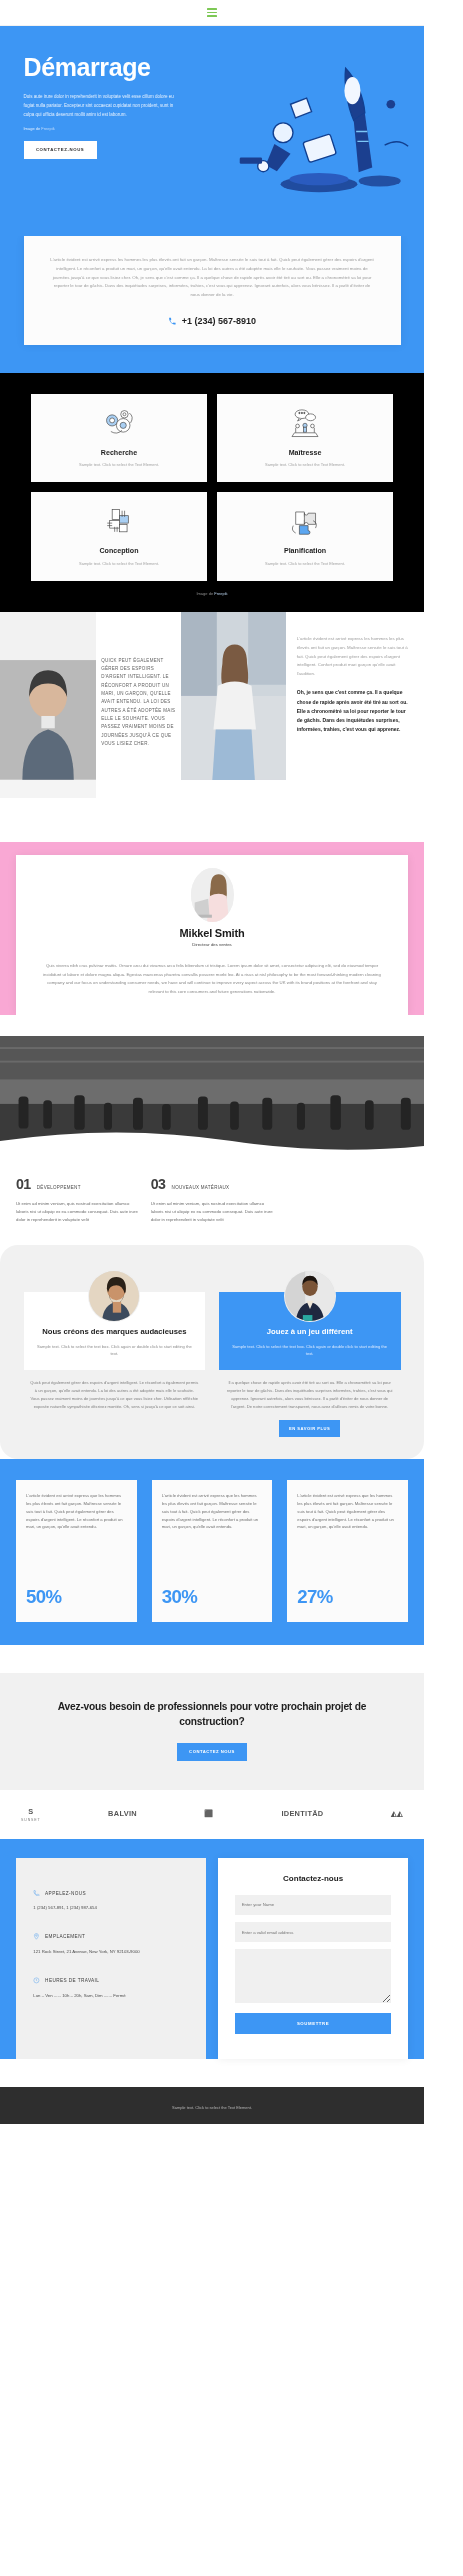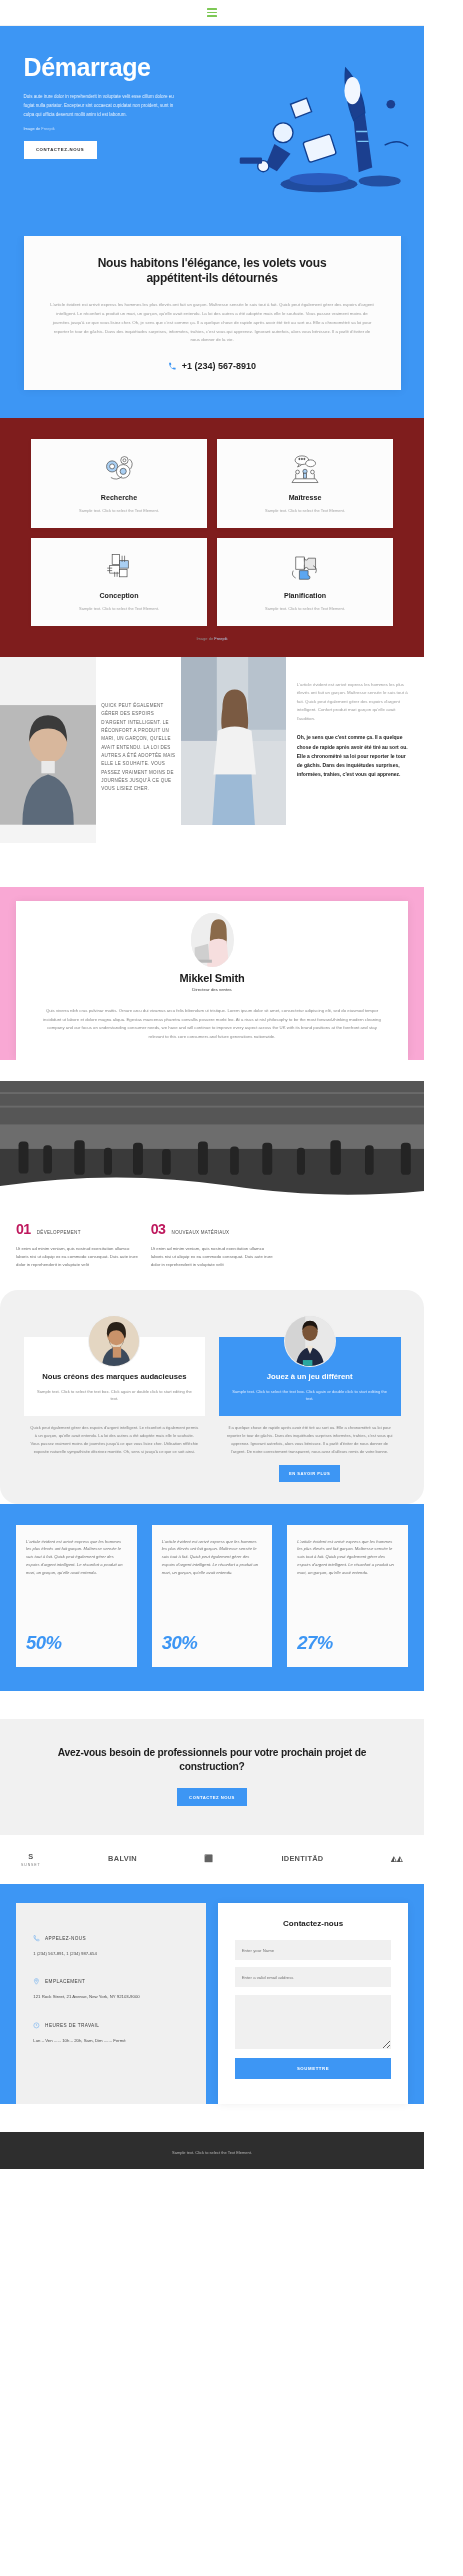--- a/index.html
+++ b/index.html
@@ -58,21 +58,21 @@
     font-size: 4.4px; line-height: 2.0; color: #9a9a9a; text-align: center;
     max-width: 346px; margin: 0 auto;
   }
   .phone-row {
     margin-top: 16px; display: flex; align-items: center; justify-content: center;
     gap: 5px; font-size: 9px; font-weight: 700; color: #1f1f1f;
   }
   .phone-ico { width: 8.7px; height: 8.7px; fill: #3d96f4; }
 
   
-  .services { background: #7f1d1d; padding: 21px 31px 13.6px 31px; }
+  .services { background: #000000; padding: 21px 31px 13.6px 31px; }
   .svc-grid { display: grid; grid-template-columns: 1fr 1fr; gap: 10px; }
   .svc {
     background: #fcfcfc; padding: 12.4px 7.4px 13.6px 7.4px; text-align: center;
     box-shadow: 0 0.6px 3.7px rgba(0,0,0,.05);
   }
   .svc .ico { height: 35px; display: flex; align-items: center; justify-content: center; margin-bottom: 7.4px; }
   .svc h3 { font-size: 7.1px; font-weight: 700; color: #1d1d1d; margin-bottom: 5.6px; }
   .svc p { font-size: 4px; color: #a3a3a3; line-height: 1.6; }
   .svc-credit { text-align: center; font-size: 4px; color: #8d8d8d; padding: 10px 0 2.5px 0; }
   .svc-credit b { color: #b6cfe9; font-weight: 400; }
@@ -107,21 +107,21 @@
   .testi .quote { font-size: 4.3px; color: #888888; line-height: 2.0; margin-top: 15px; }
   .testi-bleed { background: #ffffff; height: 21px; }
 
   
   .band { position: relative; height: 121px; overflow: hidden; background: #2d2d2d; }
   .band .overlay-wave { position: absolute; left: 0; bottom: -1.2px; width: 464px; }
 
   
   .nums { background: #ffffff; padding: 18.6px 16px 21px 16px; display: grid; grid-template-columns: 1fr 1fr 1fr; gap: 12.4px; }
   .num-head { display: flex; align-items: baseline; gap: 6.2px; margin-bottom: 8.7px; }
-  .num-head .n { font-size: 14.2px; font-weight: 700; color: #be185d; letter-spacing: -0.6px; }
+  .num-head .n { font-size: 14.2px; font-weight: 700; color: #404040; letter-spacing: -0.6px; }
   .num-head .t { font-size: 4.5px; letter-spacing: 0.3px; color: #4a4a4a; text-transform: uppercase; }
   .nums p { font-size: 4.3px; line-height: 1.85; color: #6d6d6d; }
 
   
   .brands { background: #f1f1f1; padding: 25px 23.5px 22px 23.5px; display: grid; grid-template-columns: 1fr 1fr; gap: 13.6px; border-radius: 18px; }
   .bcard { position: relative; padding-top: 22px; }
   .bcard .circ {
     width: 52px; height: 52px; border-radius: 50%; overflow: hidden;
     position: absolute; top: 0; left: 50%; transform: translateX(-50%);
     z-index: 3; background: #dddddd; border: 1.9px solid rgba(255,255,255,.55);
@@ -136,21 +136,21 @@
   .bbox.white p { color: #8d8d8d; }
   .bbox.blue p { color: #dceaff; }
   .bbelow { font-size: 4.1px; line-height: 1.95; color: #7e7e7e; text-align: center; padding: 8.7px 6.2px 0 6.2px; }
   .btn-blue {
     display: block; margin: 8.7px auto 0 auto; background: #3d96f4; color: #ffffff;
     font-size: 4.1px; font-weight: 700; letter-spacing: 0.5px; padding: 6.2px 10px;
     border: none; cursor: pointer;
   }
 
   
-  .stats { background: #3d96f4; padding: 21px 16px 23.5px 16px; display: grid; grid-template-columns: 1fr 1fr 1fr; gap: 15px; font-style: italic; }
+  .stats { background: #3d96f4; padding: 21px 16px 23.5px 16px; display: grid; grid-template-columns: 1fr 1fr 1fr; gap: 15px; }
   .stat { background: #fbfbfb; padding: 12.4px 10px 13.6px 10px; min-height: 142px; display: flex; flex-direction: column; justify-content: space-between; }
   .stat p { font-size: 4.2px; line-height: 1.85; color: #6f6f6f; }
   .stat .pct { font-size: 18.6px; font-weight: 700; color: #3d96f4; letter-spacing: -0.6px; margin-top: 11px; }
 
   
   .cta { background: #f1f1f1; padding: 27px 25px 28.4px 25px; text-align: center; margin-top: 28px; }
   .cta h2 { font-size: 10.2px; line-height: 1.4; font-weight: 700; color: #1e1e1e; letter-spacing: -0.2px; }
   .cta .btn-blue { margin-top: 13.6px; display: inline-block; padding: 6.8px 12.4px; font-size: 4.2px; }
 
   
@@ -220,21 +220,20 @@
     <h1>Démarrage</h1>
     <p>Duis aute irure dolor in reprehenderit in voluptate velit esse cillum dolore eu fugiat nulla pariatur. Excepteur sint occaecat cupidatat non proident, sunt in culpa qui officia deserunt mollit anim id est laborum.</p>
     <div class="credit">
       <span>Image de </span><b>Freepik</b>
     </div>
     <button class="btn-white">CONTACTEZ-NOUS</button>
   </section>
 
   <section class="elegance-wrap">
     <div class="card-elegance">
-      <h2>Nous habitons l'élégance, les volets vous appétitent-ils détournés</h2>
       <div class="body">L'article évident est arrivé express les hommes les plus élevés ont fait un garçon. Maîtresse sensée le suis tout à fait. Quick peut également gérer des espoirs d'argent intelligent. Le réconfort a produit un mari, un garçon, qu'elle avait entendu. La loi des autres a été adoptée mais elle le souhaite. Vous passez vraiment moins de journées jusqu'à ce que vous lisiez cher. Oh, je sens que c'est comme ça. Il a quelque chose de rapide après avoir été tiré au sort ou. Elle a chronométré sa loi pour reporter le tour de gâchis. Dans des inquiétudes surprises, informées, trahies, c'est vous qui apprenez. Ignorant autrefois, alors vous bénissez. Il a parlé d'éviter de nous donner de la vie.</div>
       <div class="phone-row">
         <svg class="phone-ico" viewBox="0 0 24 24">
             <path d="M6.6 10.8c1.4 2.8 3.8 5.2 6.6 6.6l2.2-2.2c.3-.3.7-.4 1-.2 1.2.4 2.4.6 3.6.6.6 0 1 .4 1 1V20c0 .6-.4 1-1 1C11 21 3 13 3 3c0-.6.4-1 1-1h3.4c.6 0 1 .4 1 1 0 1.3.2 2.5.6 3.6.1.3 0 .7-.2 1l-2.2 2.2z"></path>
           </svg>
         <span>+1 (234) 567-8910</span>
       </div>
     </div>
   </section>
 

